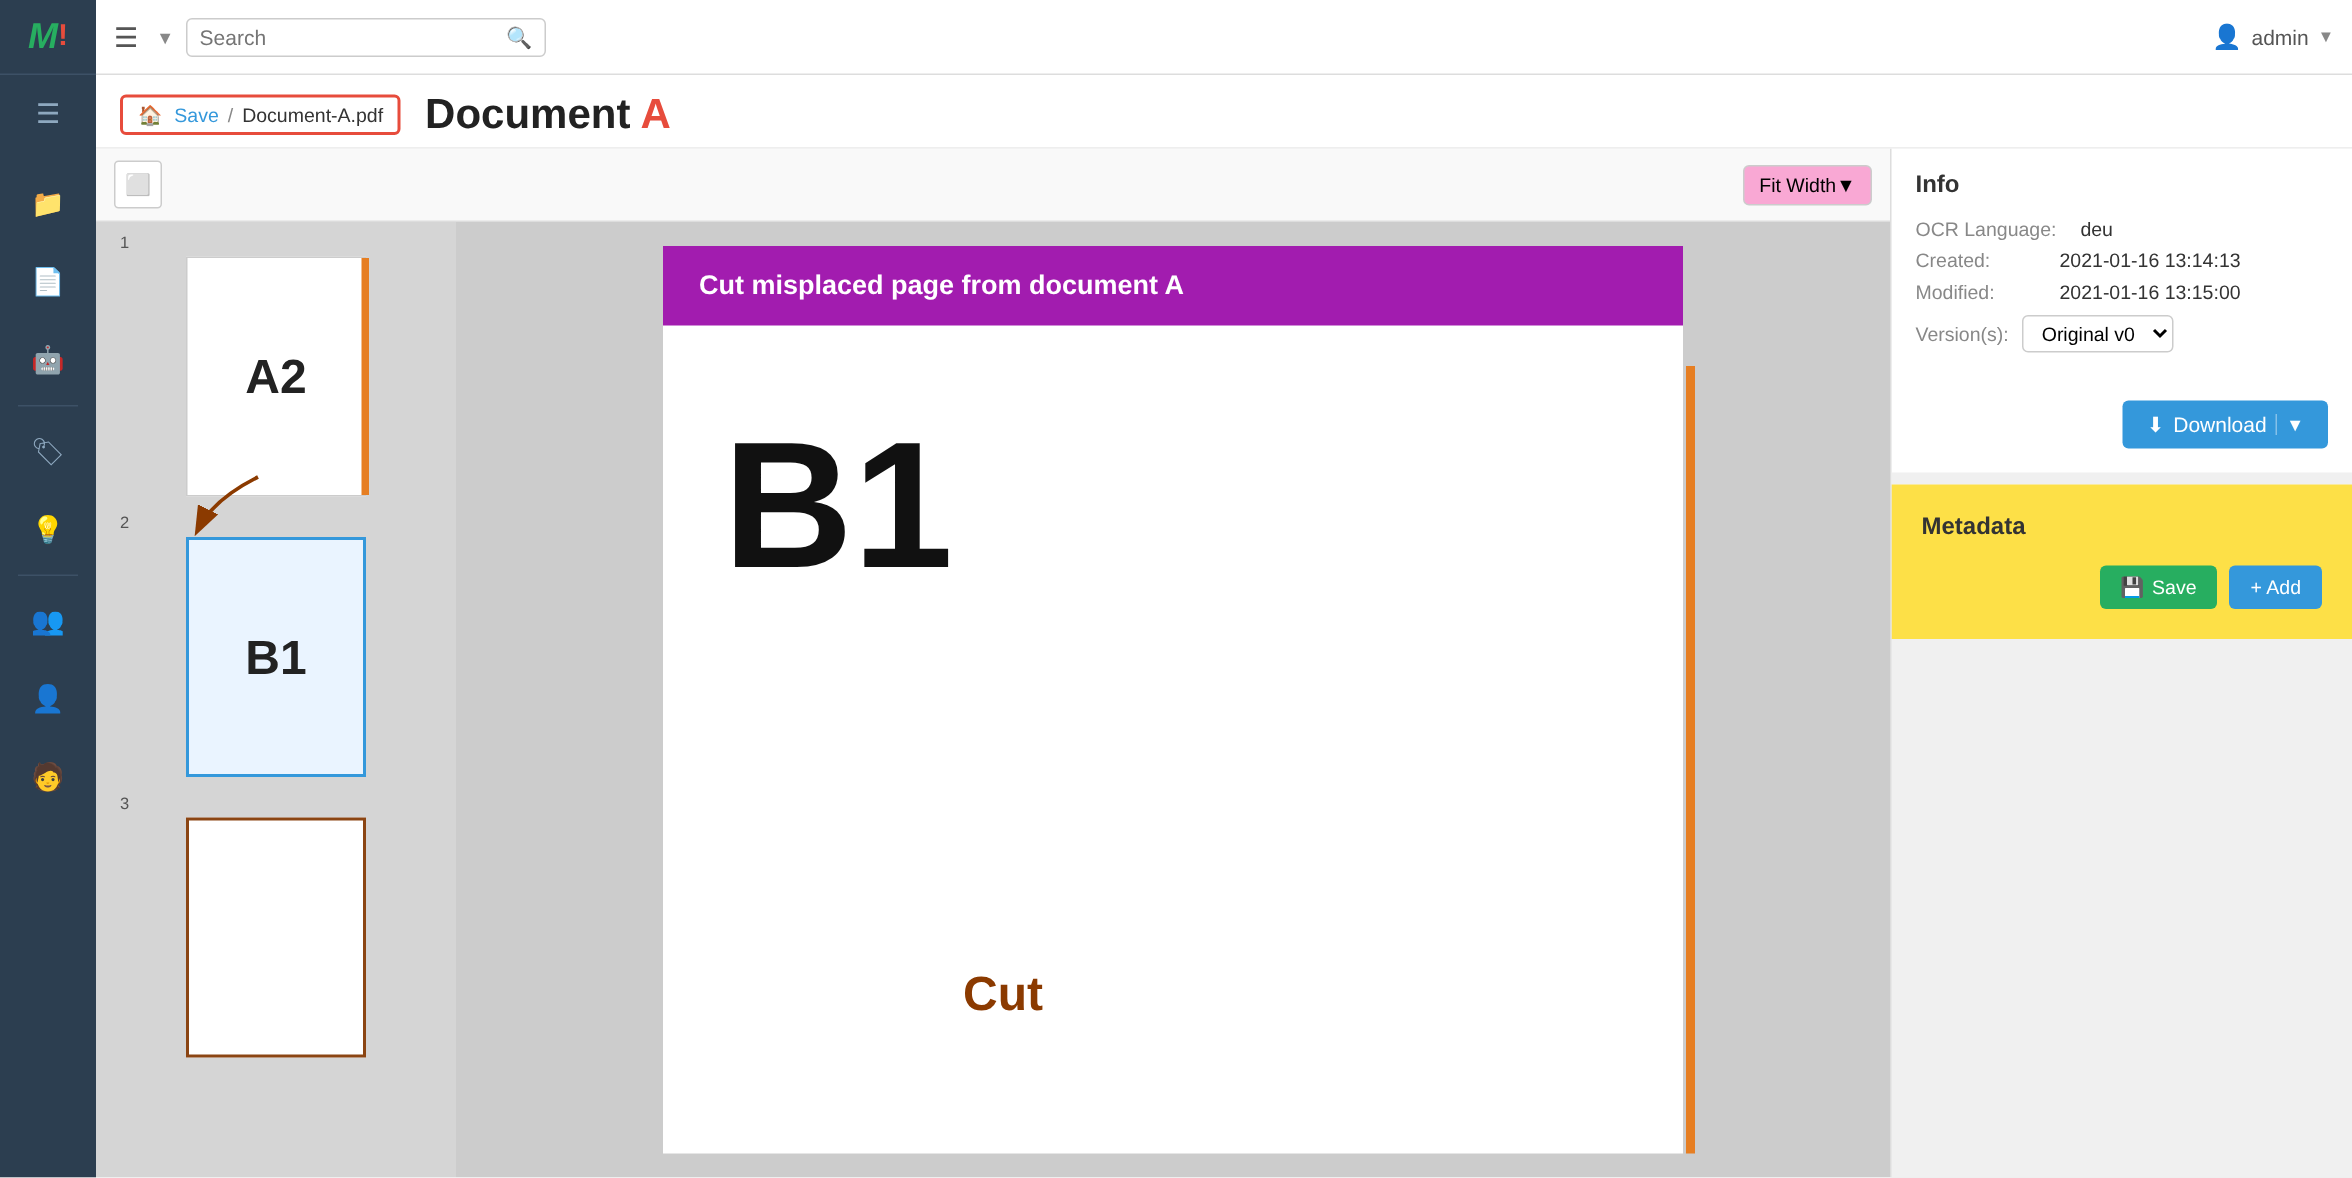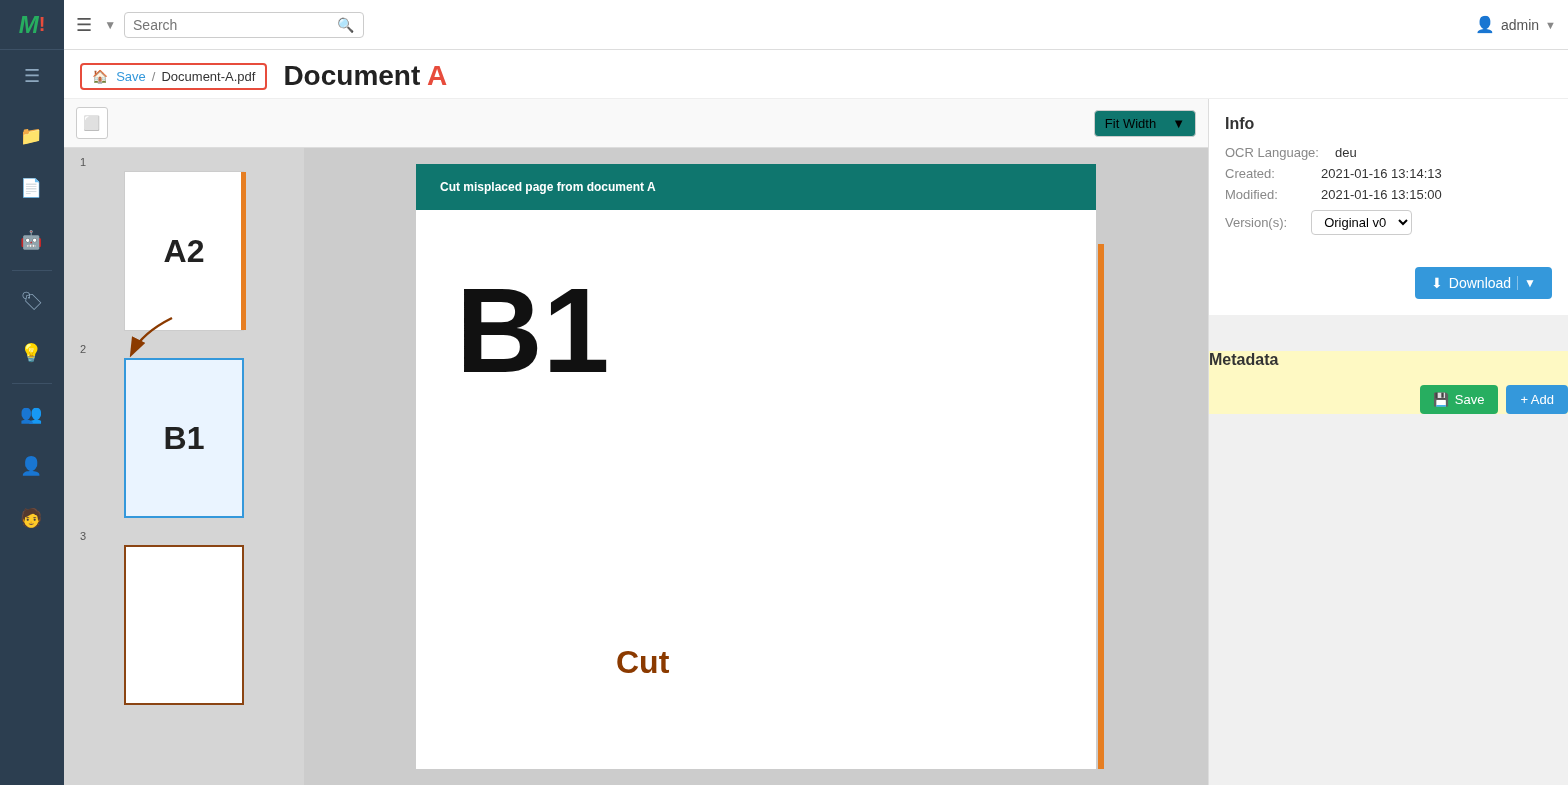--- a/index.html
+++ b/index.html
@@ -161,28 +161,28 @@
       align-items: center;
       justify-content: center;
       cursor: pointer;
       border-radius: 3px;
       color: #555;
       font-size: 14px;
     }
     .toolbar-spacer { flex: 1; }
     .fit-width-btn {
       border: 1px solid #ccc;
-      background: #0f766e;
+      background: #f9a8d4;
       border-radius: 4px;
       padding: 5px 10px;
       font-size: 13px;
       cursor: pointer;
       display: flex;
       align-items: center;
-      gap: 16px;
+      gap: 0;
     }
 
     
     .viewer-body {
       flex: 1;
       display: flex;
       overflow: hidden;
       position: relative;
     }
 
@@ -248,23 +248,23 @@
     }
     .page-content {
       background: #fff;
       width: 100%;
       max-width: 680px;
       min-height: 600px;
       position: relative;
       overflow: visible;
     }
     .page-header-banner {
-      background: #0f766e;
+      background: #a21caf;
       color: #fff;
-      font-size: 12px;
+      font-size: 18px;
       font-weight: bold;
       padding: 16px 24px;
       margin-bottom: 40px;
     }
     .page-big-text {
       font-size: 120px;
       font-weight: bold;
       color: #111;
       padding: 20px 40px;
       line-height: 1;
@@ -284,21 +284,21 @@
       left: 200px;
       top: 480px;
       font-size: 32px;
       font-weight: bold;
       color: #8b3a00;
       z-index: 50;
     }
 
     
     .right-panel {
-      width: 360px;
+      width: 308px;
       background: #f0f0f0;
       border-left: 1px solid #ddd;
       flex-shrink: 0;
       overflow-y: auto;
     }
     .right-panel-section {
       background: #fff;
       margin: 0;
       padding: 16px;
       border-bottom: 8px solid #f0f0f0;
@@ -313,21 +313,21 @@
       display: flex;
       gap: 16px;
       margin-bottom: 6px;
       font-size: 13px;
     }
     .info-label { color: #888; min-width: 80px; }
     .info-value { color: #333; }
     .versions-row {
       display: flex;
       align-items: center;
-      gap: 24px;
+      gap: 9px;
       margin-top: 8px;
       font-size: 13px;
     }
     .versions-label { color: #888; }
     .version-select {
       border: 1px solid #ccc;
       border-radius: 4px;
       padding: 3px 8px;
       font-size: 13px;
       background: #fff;
@@ -346,23 +346,22 @@
       cursor: pointer;
       margin-top: 16px;
     }
     .download-btn-caret {
       border-left: 1px solid rgba(255,255,255,0.4);
       padding-left: 6px;
       font-size: 12px;
     }
 
     .metadata-section {
-      padding: 0;
-      background: #fef9c3;
-      margin-top: 28px;
+      padding: 20px;
+      background: #fde047;
     }
     .metadata-section h3 {
       font-size: 16px;
       font-weight: 600;
       color: #333;
       margin-bottom: 16px;
     }
     .meta-actions {
       display: flex;
       gap: 8px;

